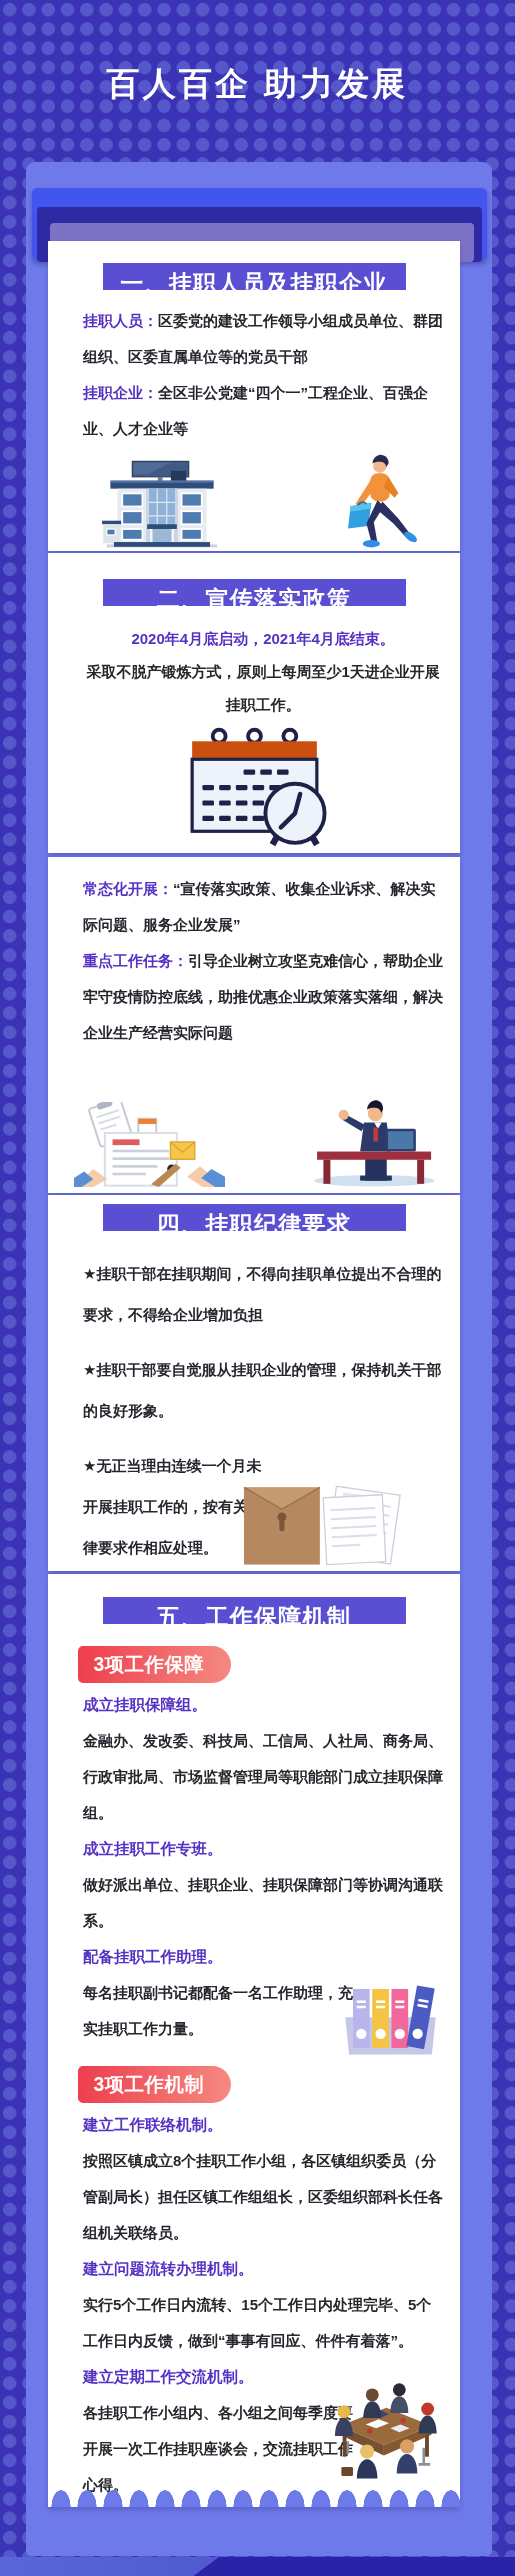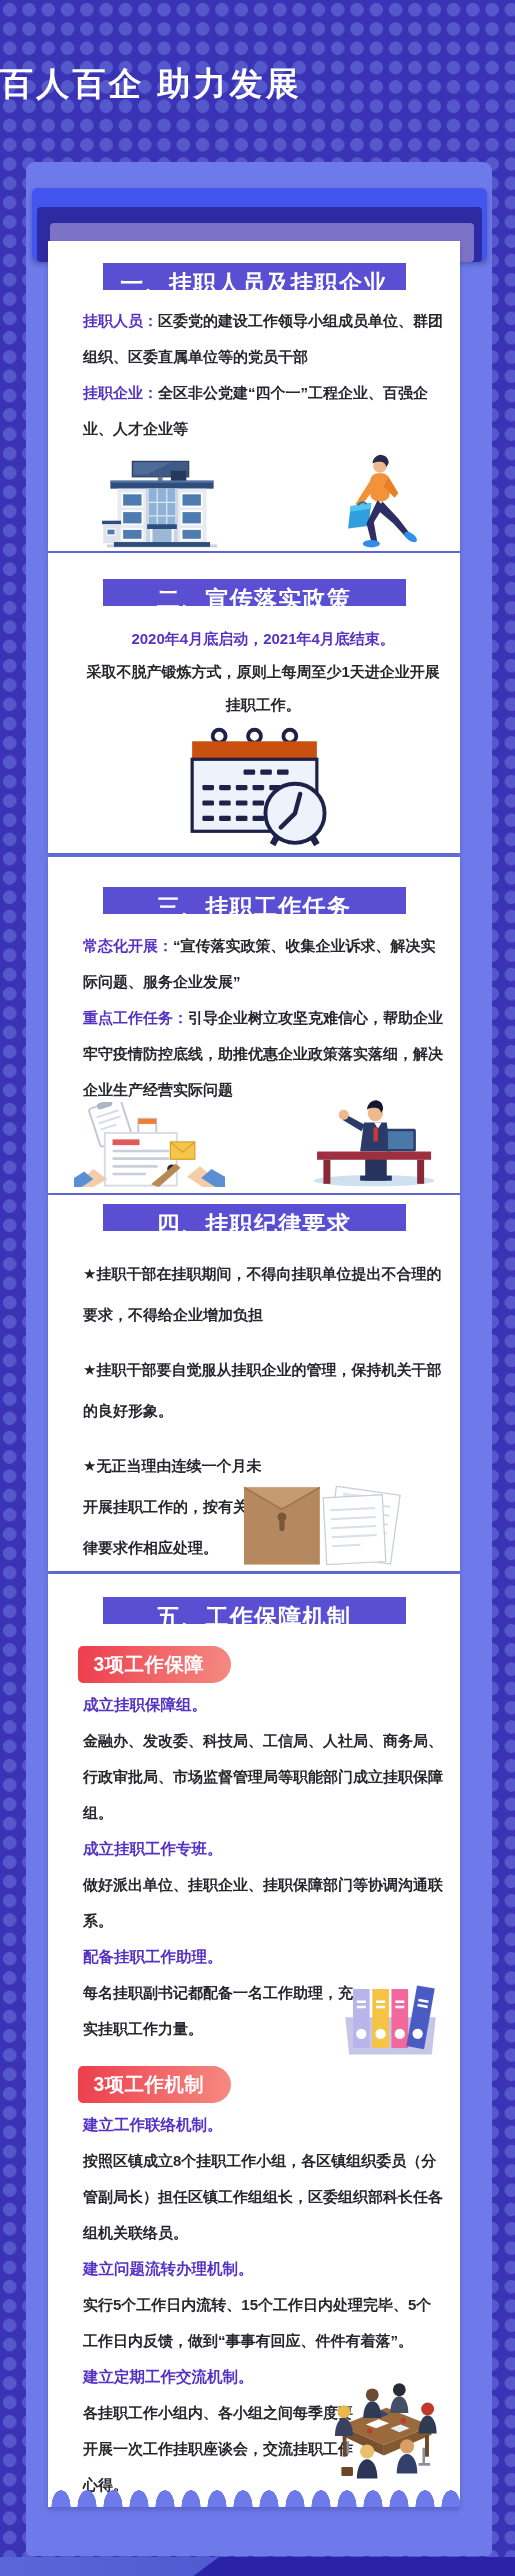--- a/index.html
+++ b/index.html
@@ -2,21 +2,21 @@
 <html style="font-size:10.3px"><head>
 <meta charset="utf-8">
 <style>
   html,body{margin:0;padding:0;}
   body{font-family:"Liberation Sans","DejaVu Sans",sans-serif;}
   .poster{position:relative;width:515px;height:2576px;overflow:hidden;
     background-color:#3a33b5;
     background-image:radial-gradient(circle, rgba(130,148,238,.38) 6.4px, rgba(130,148,238,0) 7px);
     background-size:19.3px 19.3px;}
   
-  .main-title{position:absolute;top:62px;left:0;width:100%;
+  .main-title{position:absolute;top:62px;left:0;width:100%;text-align:center;
     color:#ffffff;font-size:33px;font-weight:900;letter-spacing:3.2px;margin:0;}
   
   .panel{position:absolute;left:26px;top:162px;width:466px;height:2394px;
     background:#6e7ae9;border-radius:9px 9px 5.2px 5.2px;}
   .layer{position:absolute;}
   .layer-blue{left:32px;top:188px;width:455px;height:72px;background:#4355ef;border-radius:5.2px;
     box-shadow:0 3.9px 5.8px rgba(18,18,92,.35);}
   .layer-indigo{left:37px;top:207px;width:445px;height:55px;background:#2d2aa3;border-radius:3.9px;}
   .layer-muted{left:50px;top:223px;width:424px;height:39px;background:#7c72c6;border-radius:3.9px;}
   
@@ -165,23 +165,20 @@
       <g>
         <rect x="153" y="172" width="10" height="20" transform="rotate(30 158 182)" fill="#1e2248"></rect>
         <rect x="212" y="172" width="10" height="20" transform="rotate(-30 217 182)" fill="#1e2248"></rect>
         <circle cx="188" cy="142" r="46" fill="#eef2fb" stroke="#1e2248" stroke-width="6"></circle>
         <path d="M188 142 L196 112 M188 142 L166 164" stroke="#1e2248" stroke-width="7" stroke-linecap="round" fill="none"></path>
       </g>
     </svg>
   </section>
 
   <section class="card card3">
-    <div class="banner mt46">
-      <h2>三、挂职工作任务</h2>
-    </div>
     <p class="txt lh56" style="margin-top:14px">
       <span class="lead">常态化开展：</span><span>“宣传落实政策、收集企业诉求、解决实际问题、服务企业发展”</span><br>
       <span class="lead">重点工作任务：</span><span>引导企业树立攻坚克难信心，帮助企业牢守疫情防控底线，助推优惠企业政策落实落细，解决企业生产经营实际问题</span>
     </p>
     <svg class="abs" style="left:26px;bottom:6.4px" width="151" height="85" viewBox="0 0 235 132">
       <g transform="rotate(-18 55 30)">
         <rect x="30" y="2" width="52" height="62" rx="4" fill="#ffffff" stroke="#c3cad6" stroke-width="3"></rect>
         <rect x="44" y="-2" width="24" height="10" rx="4" fill="#aeb6c6"></rect>
         <path d="M38 18h36M38 28h36M38 38h26" stroke="#d7dce6" stroke-width="3"></path>
       </g>

